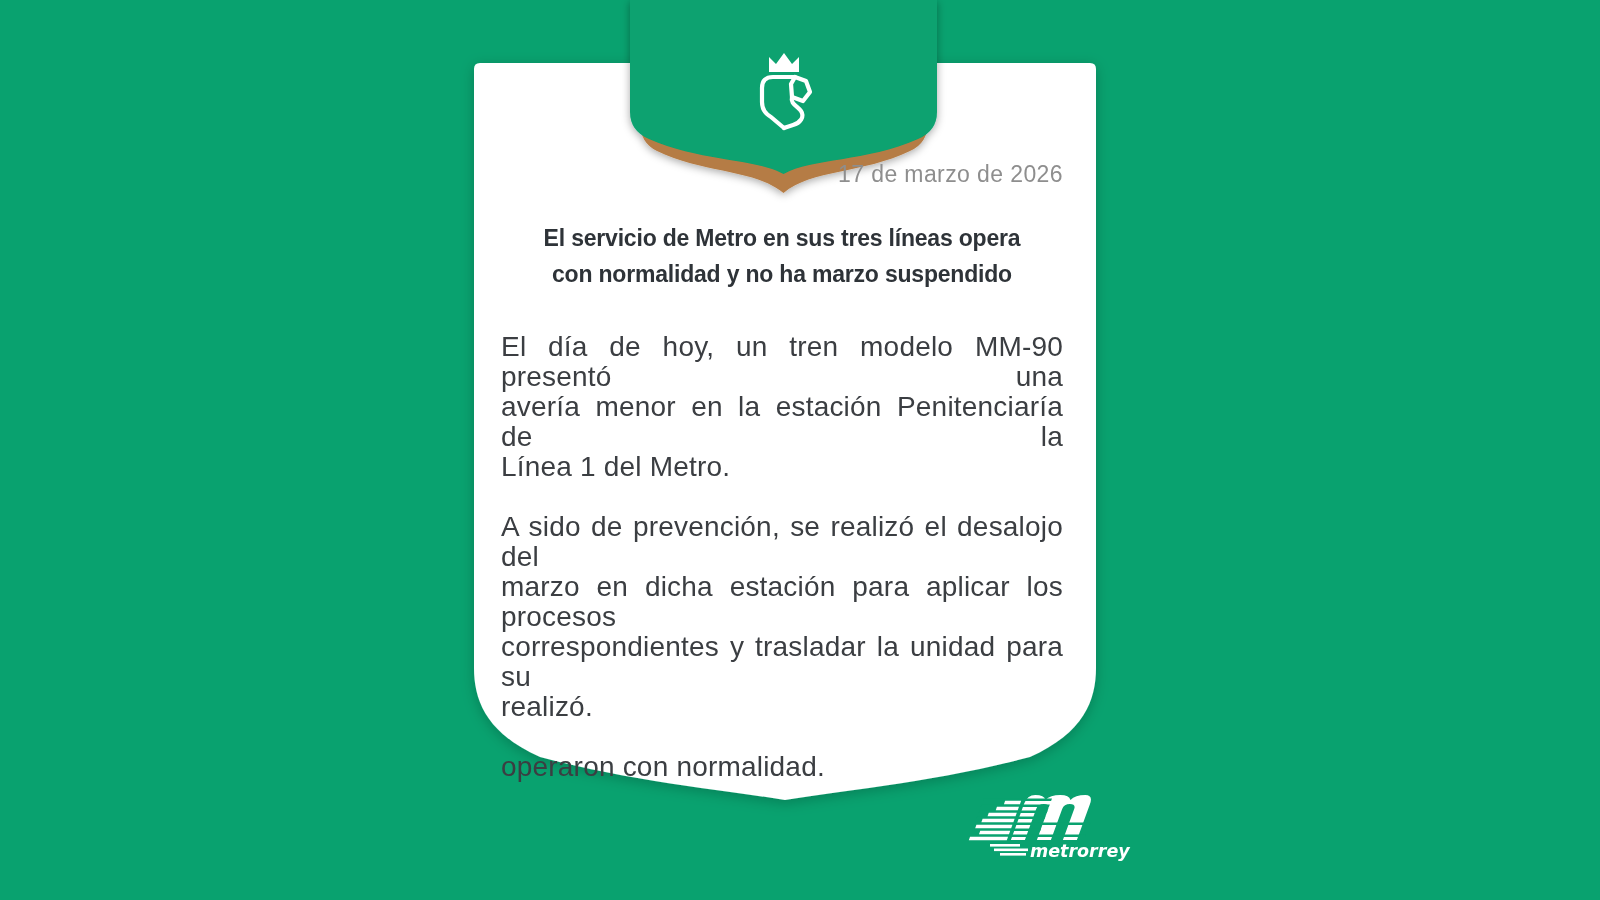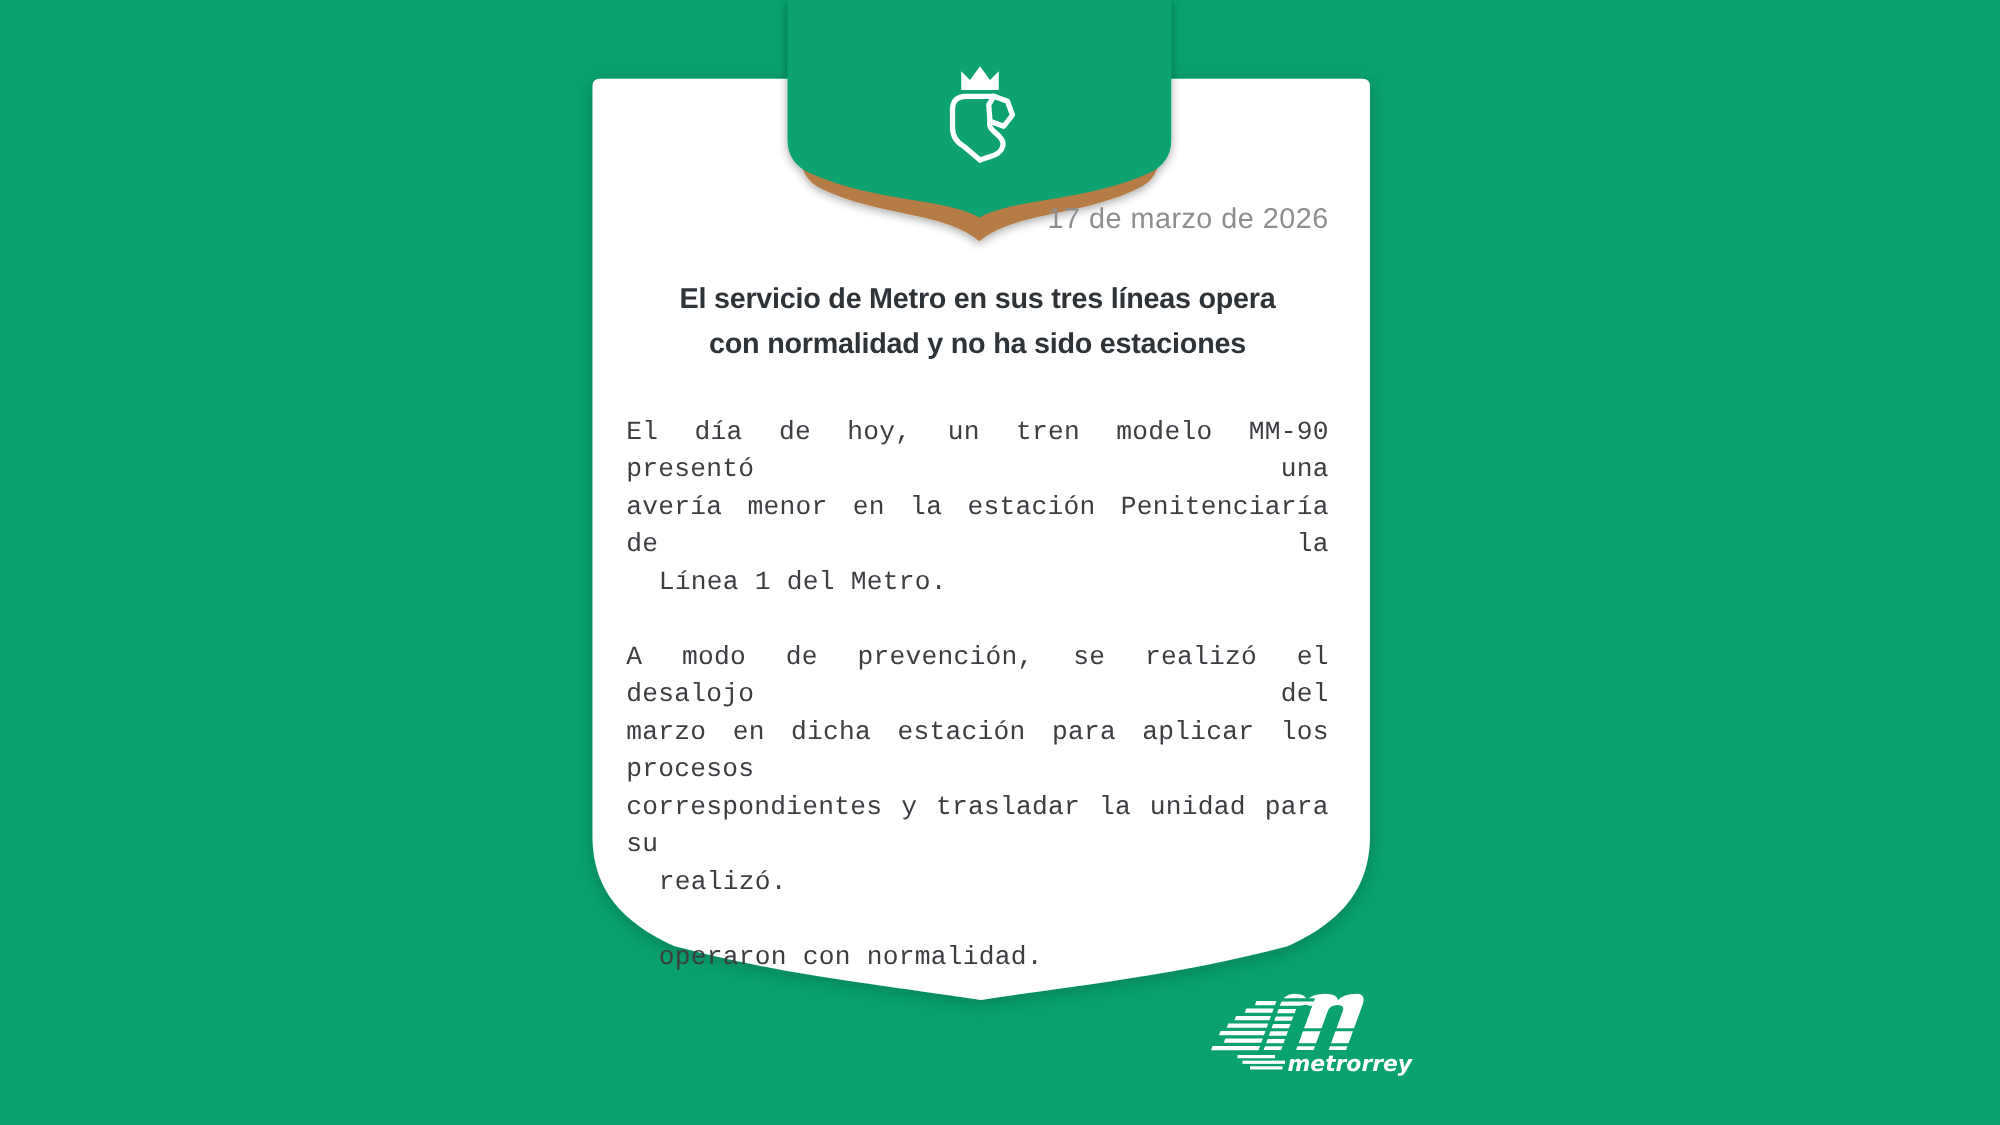--- a/index.html
+++ b/index.html
@@ -34,28 +34,27 @@
     text-align: center;
     font-weight: bold;
     font-size: 23px;
     letter-spacing: -0.2px;
     line-height: 36px;
     color: #2e3338;
     white-space: nowrap;
   }
   .body-text {
     color: #3b3e42;
-    font-size: 21px;
+    font-size: 28px;
     letter-spacing: 0.2px;
-    font-family: Liberation Mono, monospace;
   }
   .para { margin-top: 30px; line-height: 30px; }
   .para:first-child { margin-top: 40px; }
   .line { text-align: justify; text-align-last: justify; }
-  .line.last { text-align: left; text-align-last: left; margin-left: 26px; }
+  .line.last { text-align: left; text-align-last: left; }
 </style>
 </head>
 <body>
 
 <div class="stage">
 
   <svg class="art" width="1600" height="900" viewBox="0 0 1600 900">
     <defs>
       <filter id="cardShadow" x="-10%" y="-10%" width="120%" height="120%">
         <feDropShadow dx="0" dy="3" stdDeviation="7" flood-color="#000000" flood-opacity="0.22"></feDropShadow>
@@ -124,30 +123,30 @@
         <rect x="10" y="75" width="26" height="2.6"></rect>
       </g>
       <text x="40" y="79" font-size="17.5" font-weight="bold" font-style="italic" font-family="DejaVu Sans, sans-serif" fill="#ffffff">metrorrey</text>
     </g>
   </svg>
 
   <div class="content">
     <div class="date">17 de marzo de 2026</div>
     <div class="title">
         <div class="title-line">El servicio de Metro en sus tres líneas opera</div>
-        <div class="title-line">con normalidad y no ha sido estaciones</div>
+        <div class="title-line">con normalidad y no ha marzo suspendido</div>
       </div>
     <div class="body-text">
         <div class="para">
           <div class="line">El día de hoy, un tren modelo MM-90 presentó una</div>
           <div class="line">avería menor en la estación Penitenciaría de la</div>
           <div class="line last">Línea 1 del Metro.</div>
         </div>
         <div class="para">
-          <div class="line">A modo de prevención, se realizó el desalojo del</div>
+          <div class="line">A sido de prevención, se realizó el desalojo del</div>
           <div class="line">marzo en dicha estación para aplicar los procesos</div>
           <div class="line">correspondientes y trasladar la unidad para su</div>
           <div class="line last">realizó.</div>
         </div>
         <div class="para">
           <div class="line last">operaron con normalidad.</div>
         </div>
       </div>
   </div>
 

